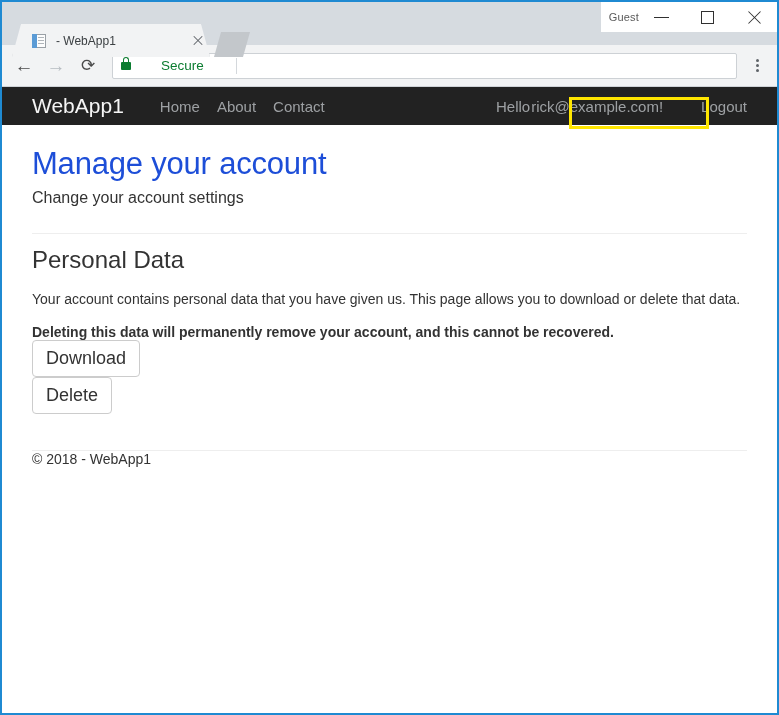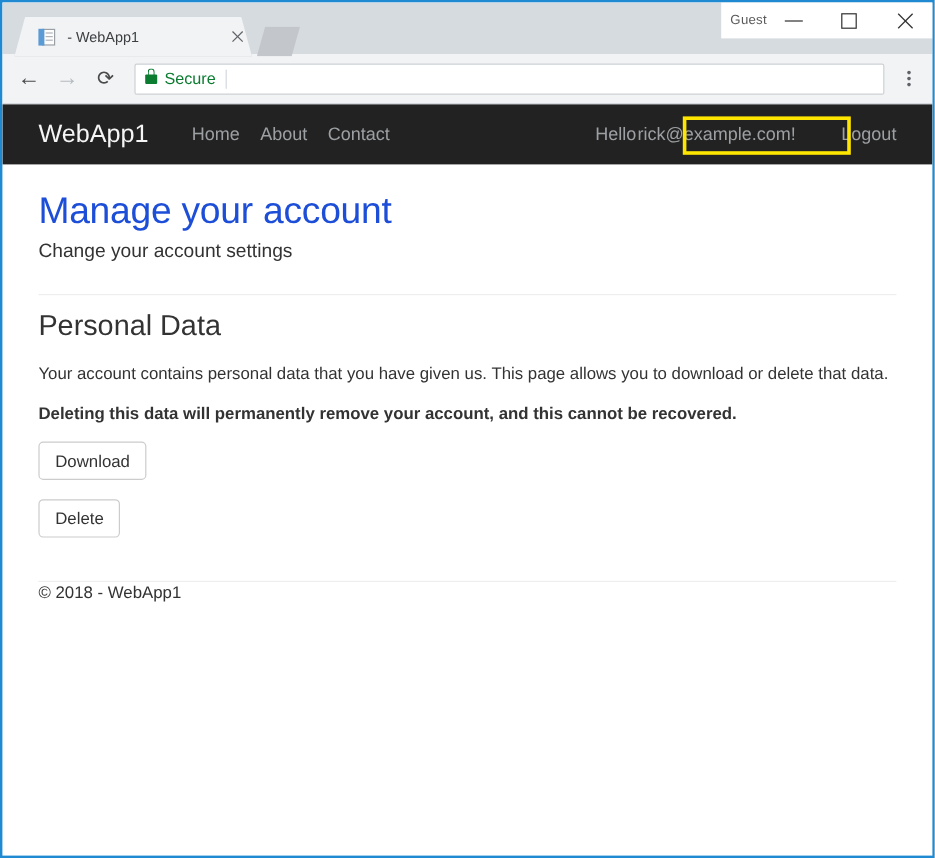--- a/index.html
+++ b/index.html
@@ -25,21 +25,21 @@
   
   .chrome {
     background: #d6dbe0;
     height: 43px;
     position: relative;
     border-bottom: 0;
   }
 
   .tabstrip {
     position: absolute;
-    left: 0; right: 0; top: 2px;
+    left: 0; right: 0; top: 12px;
     height: 43px;
   }
 
   .tab {
     position: absolute;
     left: 10px;
     top: 10px;
     width: 198px;
     height: 33px;
     background: #f2f3f4;
@@ -194,20 +194,21 @@
     height: 26px;
     margin: 0 6px 0 8px;
     background: #ffffff;
     border: 1px solid #cdd1d5;
     border-radius: 2px;
     display: flex;
     align-items: center;
     padding: 0 8px;
     box-sizing: border-box;
     font-size: 13.5px;
+    gap: 24px;
   }
   .lock {
     width: 10px;
     height: 8px;
     background: #0b7c30;
     position: relative;
     border-radius: 1px;
     margin-right: 6px;
     flex: 0 0 10px;
   }
@@ -253,21 +254,21 @@
   .menu-dots i {
     width: 3px; height: 3px;
     background: #5f6368;
     border-radius: 50%;
     display: block;
   }
 
   
   .site-nav {
     background: #222222;
-    height: 50px;
+    height: 38px;
     display: flex;
     align-items: center;
     padding: 0 30px;
     box-sizing: border-box;
     position: relative;
   }
   .brand {
     color: #f5f5f5;
     font-size: 21px;
     margin-right: 36px;
@@ -379,27 +380,26 @@
     line-height: 1.4;
   }
   p.warn-text {
     font-size: 14px;
     color: #333333;
     font-weight: bold;
     margin: 14px 0 0 0;
   }
   .btn {
     display: inline-block;
-    font-size: 14px;
+    font-size: 18px;
     color: #333333;
     background: #ffffff;
     border: 1px solid #cccccc;
     border-radius: 4px;
     padding: 7px 13px;
-    margin-top: 16px;
     box-sizing: border-box;
   }
   .btn-row { display: block; }
 
   hr.footer-sep {
     border: none;
     border-top: 1px solid #eeeeee;
     margin: 36px 0 0 0;
   }
   .footer-text {

